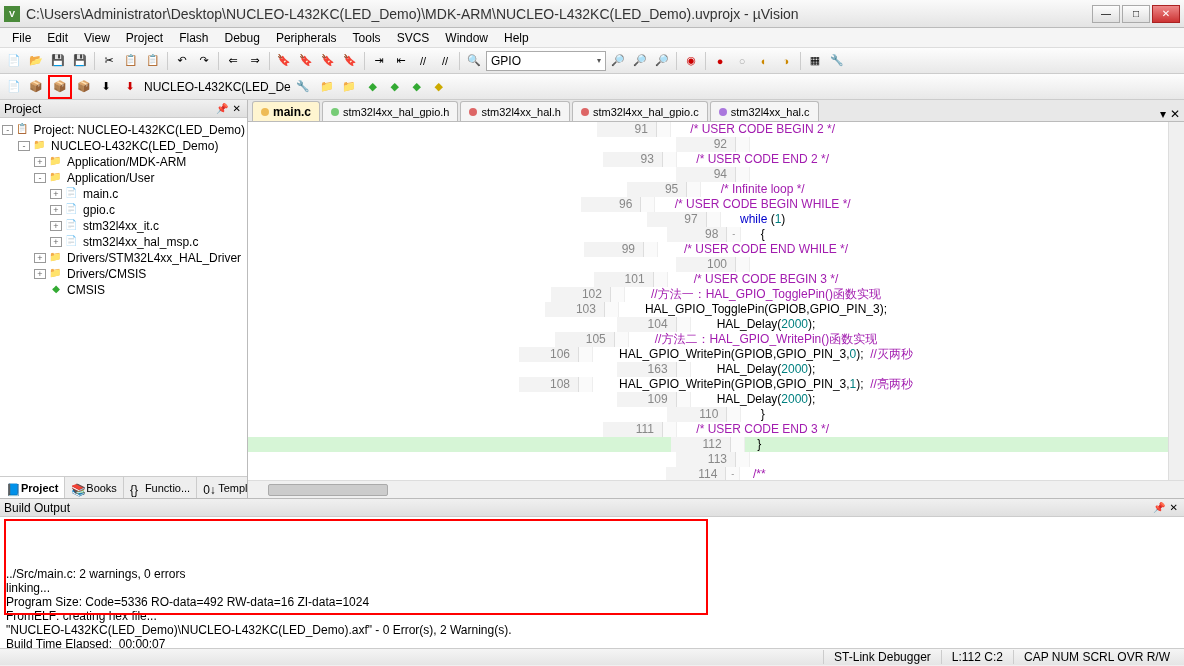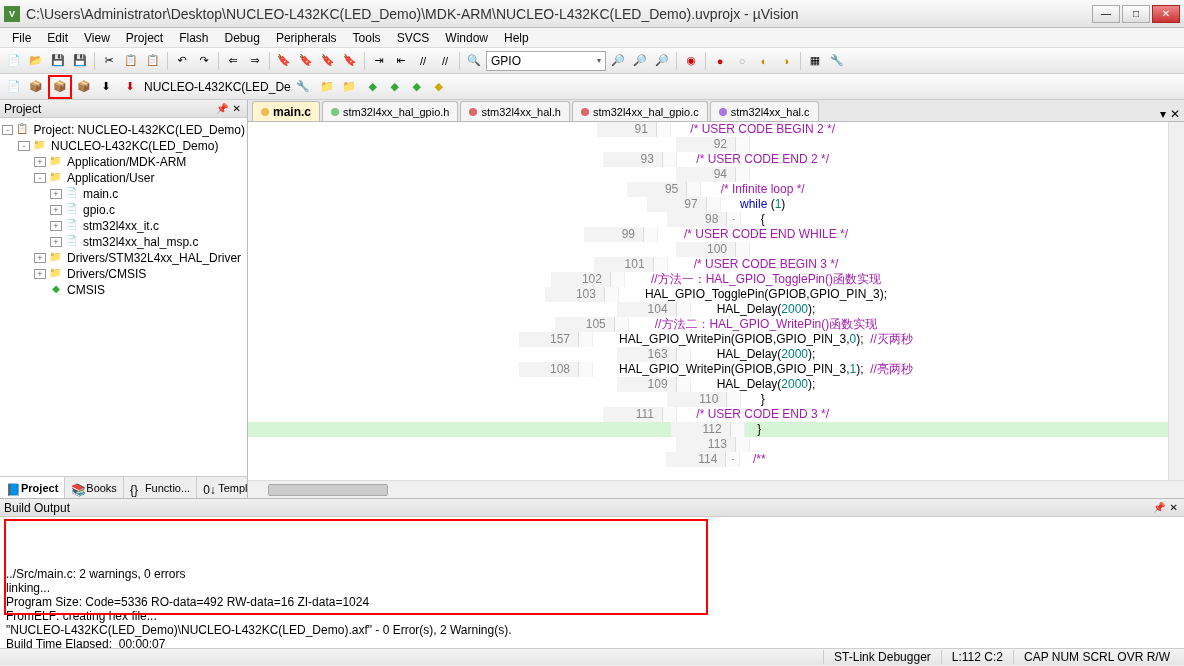--- a/index.html
+++ b/index.html
@@ -282,20 +282,25 @@
           <div class="gutter">94</div>
           <div class="fold"></div>
           <div class="src"><span></span></div>
         </div>
         <div class="codeline">
           <div class="gutter">95</div>
           <div class="fold"></div>
           <div class="src"><span class="c-comment">    /* Infinite loop */</span></div>
         </div>
         <div class="codeline">
+          <div class="gutter">96</div>
+          <div class="fold"></div>
+          <div class="src"><span class="c-comment">    /* USER CODE BEGIN WHILE */</span></div>
+        </div>
+        <div class="codeline">
           <div class="gutter">97</div>
           <div class="fold"></div>
           <div class="src"><span class="c-kw">    while </span><span class="c-cn">(</span><span class="c-num">1</span><span class="c-cn">)</span></div>
         </div>
         <div class="codeline">
           <div class="gutter">98</div>
           <div class="fold">-</div>
           <div class="src"><span>    {</span></div>
         </div>
         <div class="codeline">
@@ -327,21 +332,21 @@
           <div class="gutter">104</div>
           <div class="fold"></div>
           <div class="src"><span class="c-cn">      HAL_Delay(</span><span class="c-num">2000</span><span class="c-cn">);</span></div>
         </div>
         <div class="codeline">
           <div class="gutter">105</div>
           <div class="fold"></div>
           <div class="src"><span class="c-comment">      //方法二：HAL_GPIO_WritePin()函数实现</span></div>
         </div>
         <div class="codeline">
-          <div class="gutter">157</div>
+          <div class="gutter">106</div>
           <div class="fold"></div>
           <div class="src"><span class="c-cn">      HAL_GPIO_WritePin(GPIOB,GPIO_PIN_3,</span><span class="c-num">0</span><span class="c-cn">);  </span><span class="c-comment">//灭两秒</span></div>
         </div>
         <div class="codeline">
           <div class="gutter">163</div>
           <div class="fold"></div>
           <div class="src"><span class="c-cn">      HAL_Delay(</span><span class="c-num">2000</span><span class="c-cn">);</span></div>
         </div>
         <div class="codeline">
           <div class="gutter">108</div>

